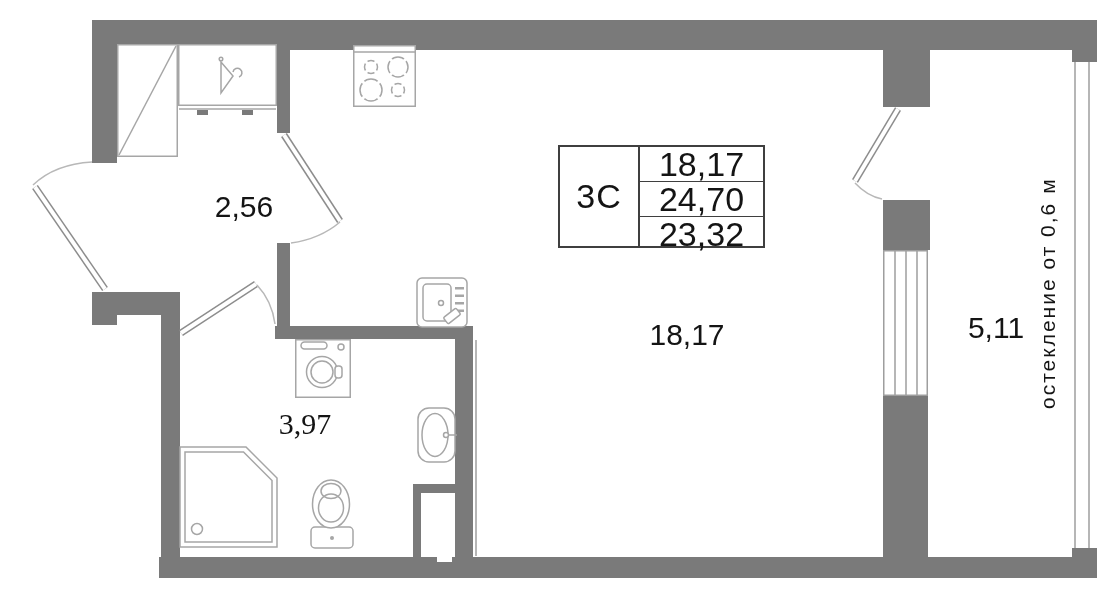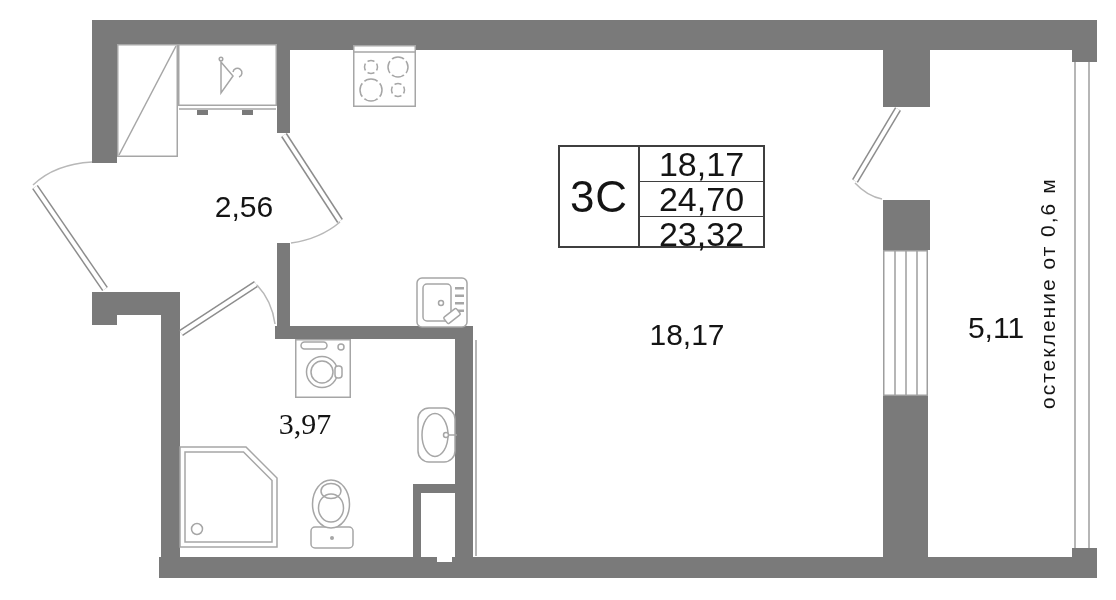--- a/index.html
+++ b/index.html
@@ -24,21 +24,21 @@
   
   .room-label{position:absolute;transform:translate(-50%,-50%);font-size:30px;color:var(--text,#111);white-space:nowrap;}
   .glazing-note{position:absolute;left:1036px;top:148px;height:290px;writing-mode:vertical-rl;
     transform:rotate(180deg);font-size:21px;letter-spacing:2px;color:var(--text,#222);
     text-align:center;white-space:nowrap;}
 
   
   .info-table{position:absolute;left:558px;top:145px;width:207px;height:103px;background:#fff;
     border:2px solid var(--table-border,#3f3f3f);box-sizing:border-box;display:flex;color:var(--text,#111);}
   .info-table .unit{width:78px;border-right:2px solid var(--table-border,#3f3f3f);display:flex;
-    align-items:center;justify-content:center;font-size:44px;letter-spacing:1px;}
+    align-items:center;justify-content:center;font-size:34px;letter-spacing:1px;}
   .info-table .vals{flex:1;display:flex;flex-direction:column;}
   .info-table .val{flex:1;display:flex;align-items:center;justify-content:center;font-size:34px;line-height:1;
     border-bottom:1.5px solid var(--table-border,#3f3f3f);}
   .info-table .val:last-child{border-bottom:none;}
 </style>
 </head>
 <body>
 
 <div class="plan">
 

